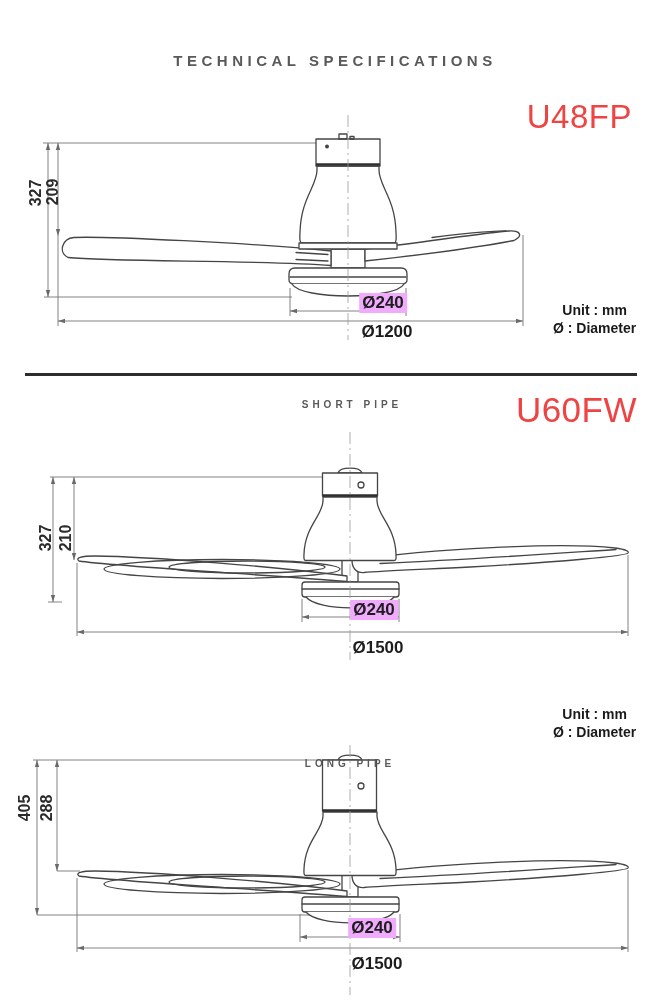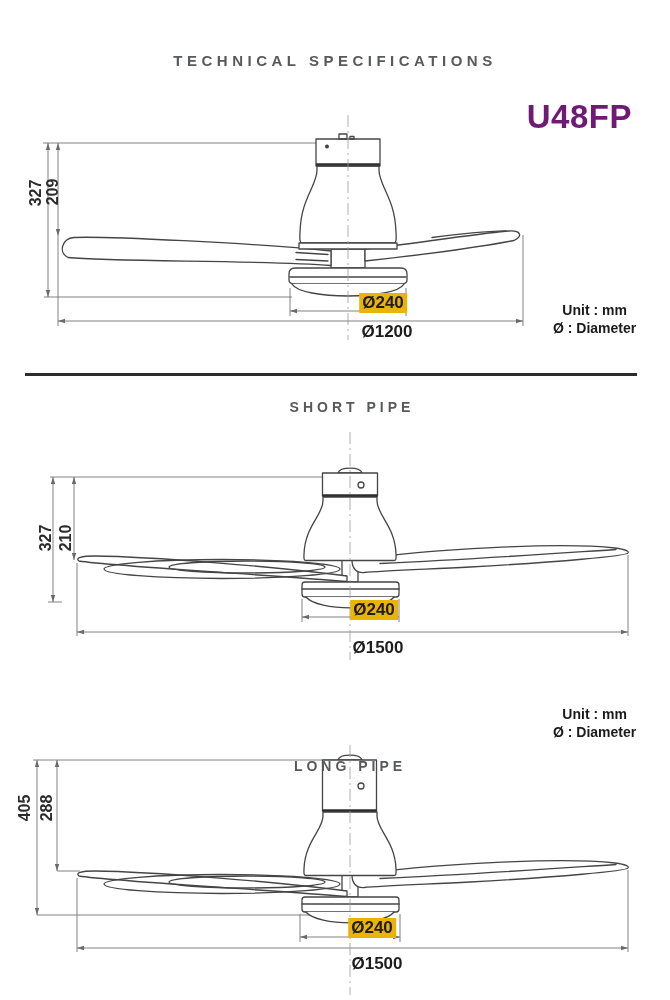--- a/index.html
+++ b/index.html
@@ -7,27 +7,27 @@
         font-family:"Liberation Sans",sans-serif;color:#231f20;}
   svg.lineart{position:absolute;left:0;top:0;width:670px;height:1000px;}
   .ln{stroke:#454545;stroke-width:1.3;fill:none;stroke-linejoin:round;stroke-linecap:round;}
   .lnw{stroke:#454545;stroke-width:1.3;fill:#fff;stroke-linejoin:round;stroke-linecap:round;}
   .thick{stroke:#2f2f30;stroke-width:2.6;fill:none;}
   .dim{stroke:#757575;stroke-width:0.9;fill:none;}
   .arr{fill:#6a6a6a;stroke:none;}
   .cl{stroke:#9a9a9a;stroke-width:0.8;fill:none;stroke-dasharray:12 4 2 4;}
   .page-title{position:absolute;left:0;top:52px;width:670px;text-align:center;
       font-size:15px;font-weight:700;letter-spacing:4.5px;color:#58595b;}
-  .model-label{position:absolute;font-size:33px;font-weight:700;color:#701a75;letter-spacing:0.5px;}
-  .pipe-heading{position:absolute;transform:translateX(-50%);font-size:14px;font-weight:700;
+  .model-label{position:absolute;font-size:33px;font-weight:400;color:#ef4444;letter-spacing:0.5px;}
+  .pipe-heading{position:absolute;transform:translateX(-50%);font-size:10px;font-weight:700;
       letter-spacing:4px;color:#58595b;white-space:nowrap;}
   .dim-v{position:absolute;transform:translate(-50%,-50%) rotate(-90deg);
       font-size:16px;font-weight:700;color:#2b2b2b;white-space:nowrap;}
   .dia-label{position:absolute;transform:translate(-50%,-50%);font-size:17px;font-weight:700;
-      color:#1d1d1d;background:#eab308;padding:0 3px;white-space:nowrap;}
+      color:#1d1d1d;background:#f0abfc;padding:0 3px;white-space:nowrap;}
   .dia-label.no-bg{background:transparent;}
   .unit-note{position:absolute;font-size:14px;font-weight:700;color:#1a1a1a;line-height:18px;text-align:center;}
   .divider{position:absolute;left:25px;top:373px;width:612px;height:3px;background:#2d2d2e;}
 </style>
 </head>
 <body>
 
 <div class="page">
 
   <svg class="lineart" viewBox="0 0 670 1000">
@@ -185,20 +185,21 @@
   <div class="dia-label" style="left:383px;top:303px;">Ø240</div>
   <div class="dia-label no-bg" style="left:387px;top:332px;">Ø1200</div>
   <div class="unit-note" style="left:553px;top:301px;">
     <div>Unit : mm</div>
     <div>Ø : Diameter</div>
   </div>
 
   <div class="divider"></div>
 
   <div class="pipe-heading" style="left:352px;top:399px;">SHORT PIPE</div>
+  <div class="model-label" style="right:33px;top:390px;font-size:35px;">U60FW</div>
   <div class="dim-v" style="left:46px;top:538px;">327</div>
   <div class="dim-v" style="left:66px;top:538px;">210</div>
   <div class="dia-label" style="left:374px;top:610px;">Ø240</div>
   <div class="dia-label no-bg" style="left:378px;top:648px;">Ø1500</div>
 
   <div class="unit-note" style="left:553px;top:705px;">
     <div>Unit : mm</div>
     <div>Ø : Diameter</div>
   </div>
   <div class="pipe-heading" style="left:350px;top:758px;">LONG PIPE</div>

